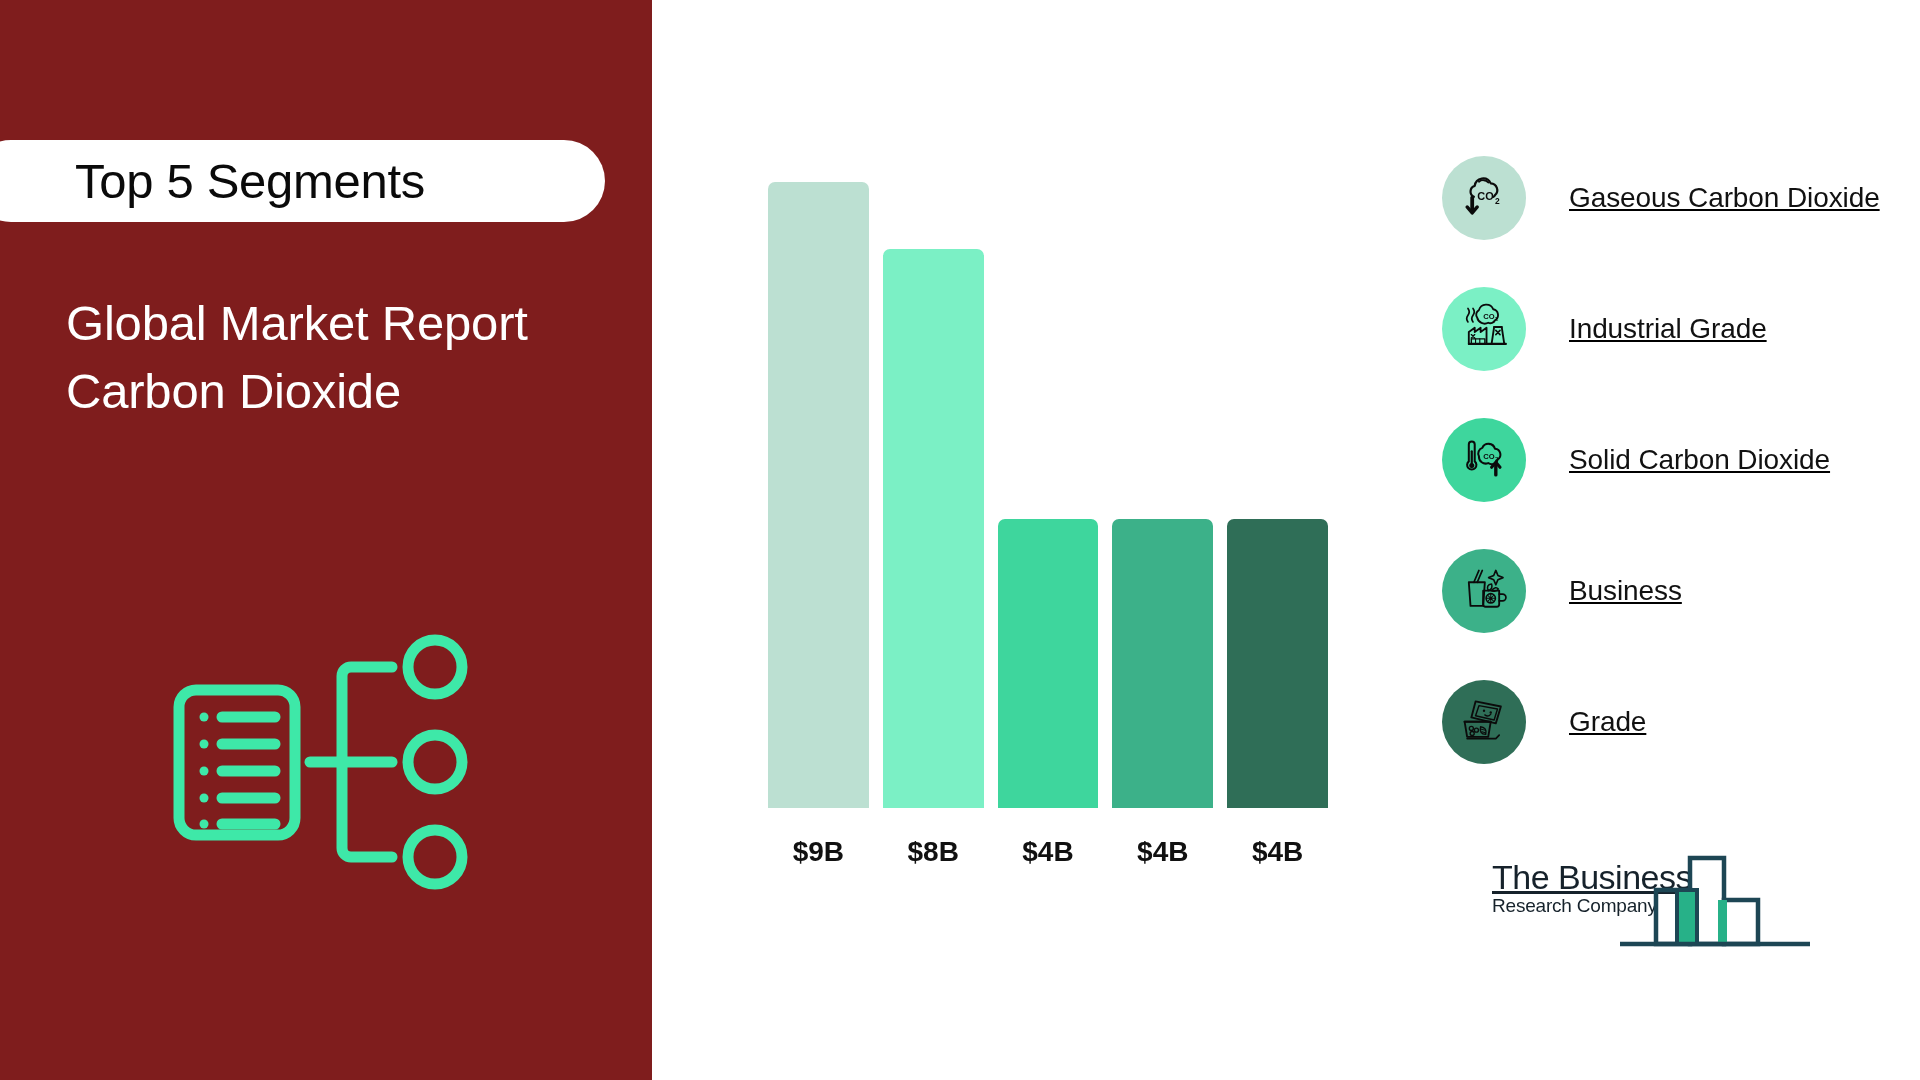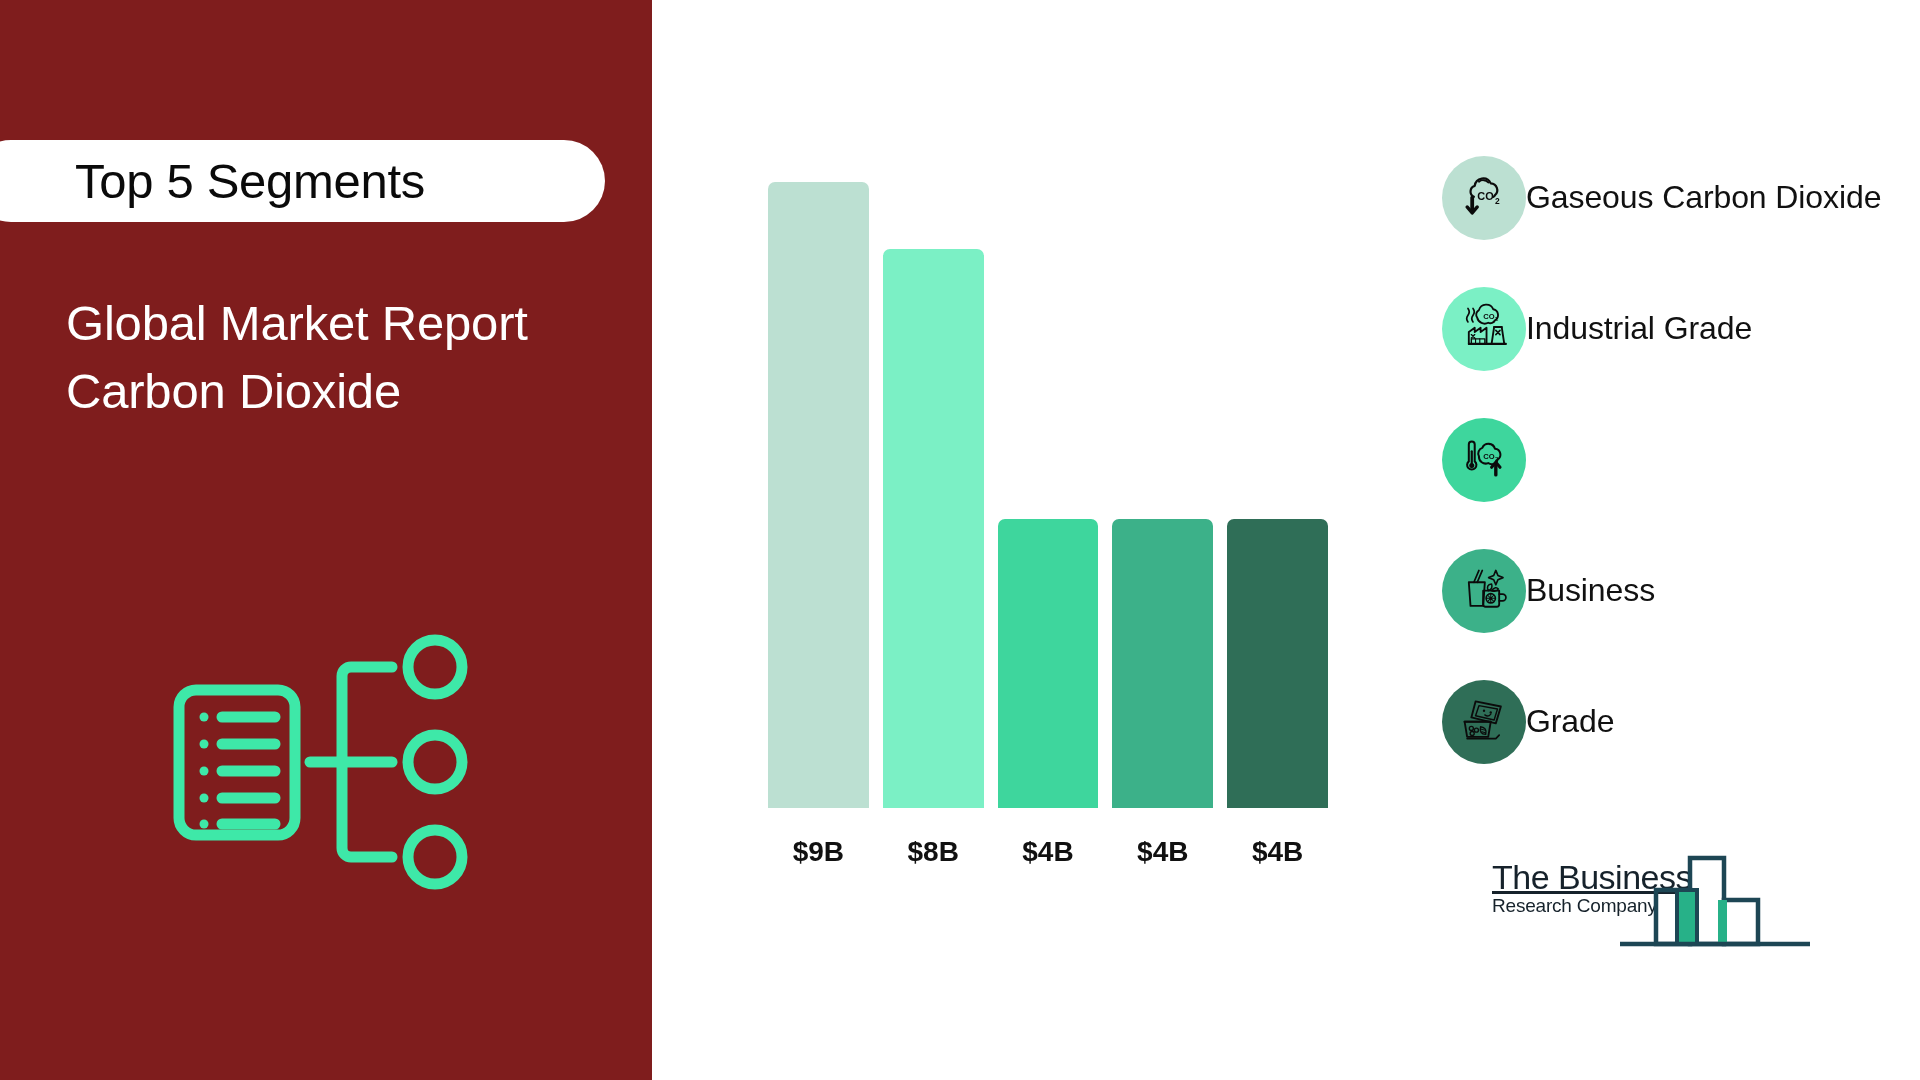--- a/index.html
+++ b/index.html
@@ -75,34 +75,36 @@
     font-size:28px;
     font-weight:bold;
     color:#111111;
     white-space:nowrap;
   }
 
   
   #legend{
     position:absolute; left:1442px; top:132px;
     width:470px;
+    text-decoration:underline;
   }
   .legend-item{
     display:flex; align-items:center;
     height:131px;
   }
   .legend-dot{
     width:84px; height:84px;
     border-radius:50%;
     flex:0 0 84px;
     display:flex; align-items:center; justify-content:center;
     position:relative;
   }
   .legend-label{
-    font-size:32px;
+    margin-left:43px;
+    font-size:28px;
     color:#111111;
     white-space:nowrap;
     letter-spacing:-0.1px;
   }
 
   
   #logo{
     position:absolute; left:1492px; top:838px;
     width:330px; height:112px;
   }
@@ -255,20 +257,21 @@
 
           <path d="M30 20 a8 8 0 0 1 15 1 a7 7 0 0 1 3 13 a7 7 0 0 1 -11 4 a8 8 0 0 1 -11 -8 a7 7 0 0 1 4 -10 z"></path>
           <text x="31" y="33" font-family="'Liberation Sans',sans-serif" font-size="9" font-weight="bold" fill="#0b0b0b" stroke="none">CO</text>
           <text x="45" y="36" font-family="'Liberation Sans',sans-serif" font-size="7" font-weight="bold" fill="#0b0b0b" stroke="none">2</text>
 
           <line x1="46" y1="52" x2="46" y2="38" stroke-width="4"></line>
           <path d="M41 43 L46 37 L51 43" stroke-width="3.6"></path>
         </svg>
       </span>
     </div>
+    <div class="legend-label">Solid Carbon Dioxide</div>
   </div>
 
   <div class="legend-item">
     <div class="legend-dot" style="background:#3CB189;">
       <span>
         <svg viewBox="0 0 64 64" width="54" height="54" fill="none" stroke="#0b0b0b" stroke-width="2.2" stroke-linecap="round" stroke-linejoin="round">
 
           <path d="M14 24 H33 L31 52 H16 Z"></path>
           <path d="M20 24 L26 10 M24 24 L30 10" stroke-width="2"></path>
 

